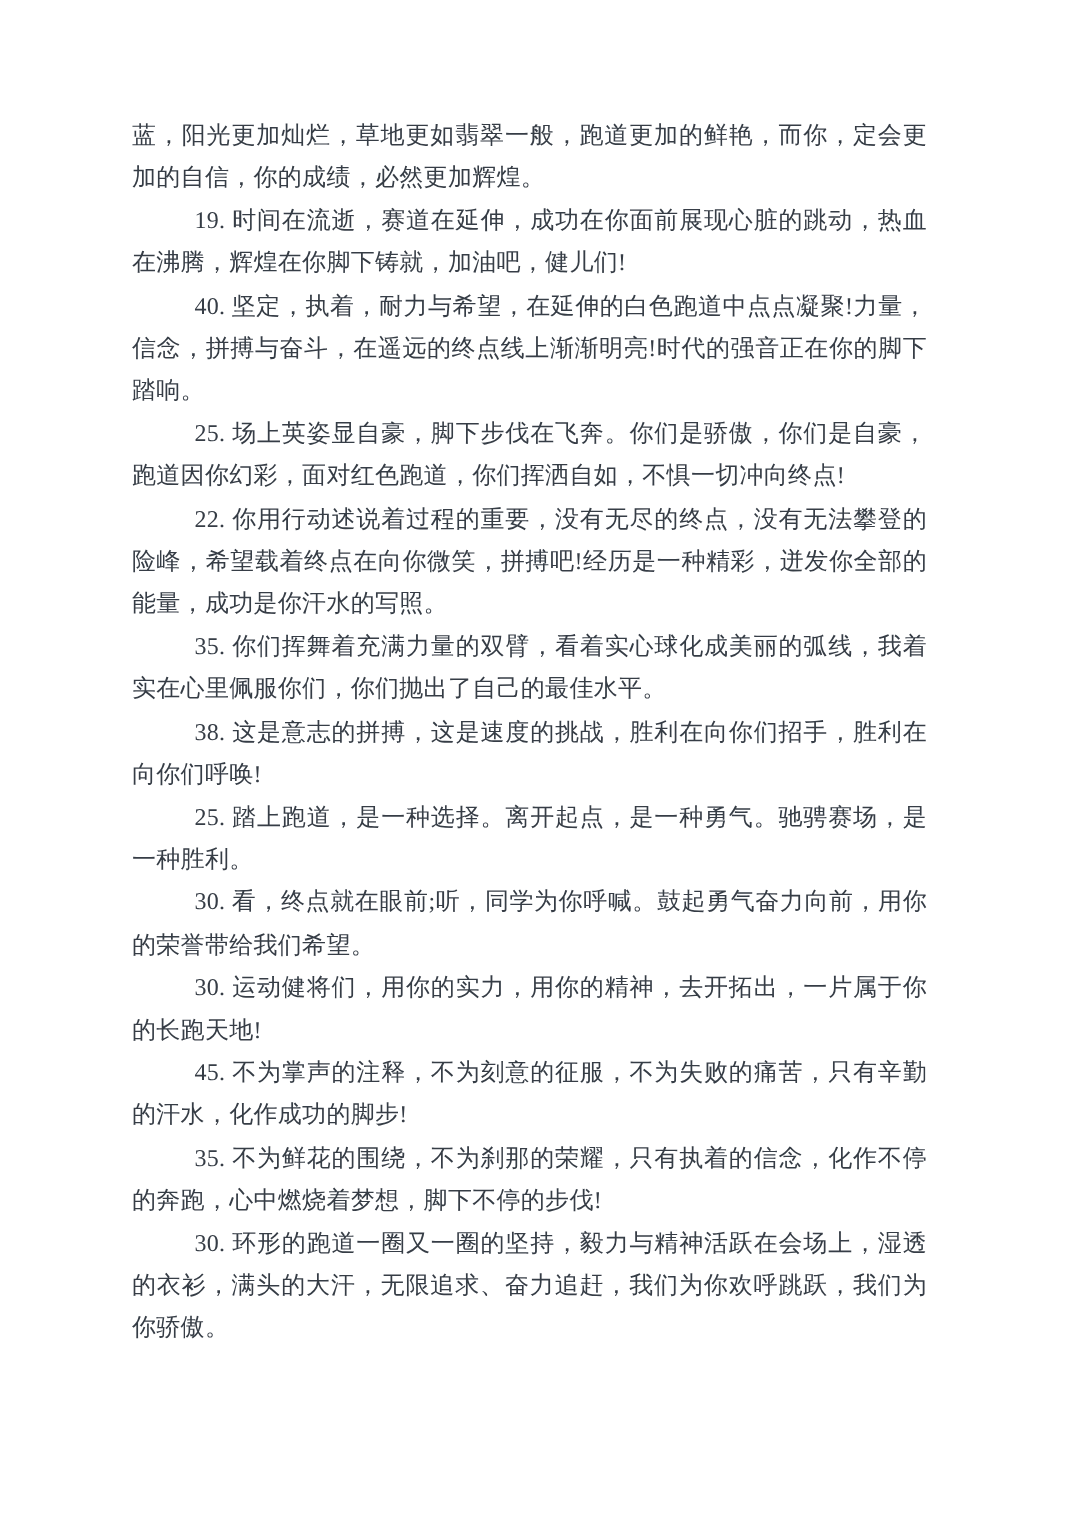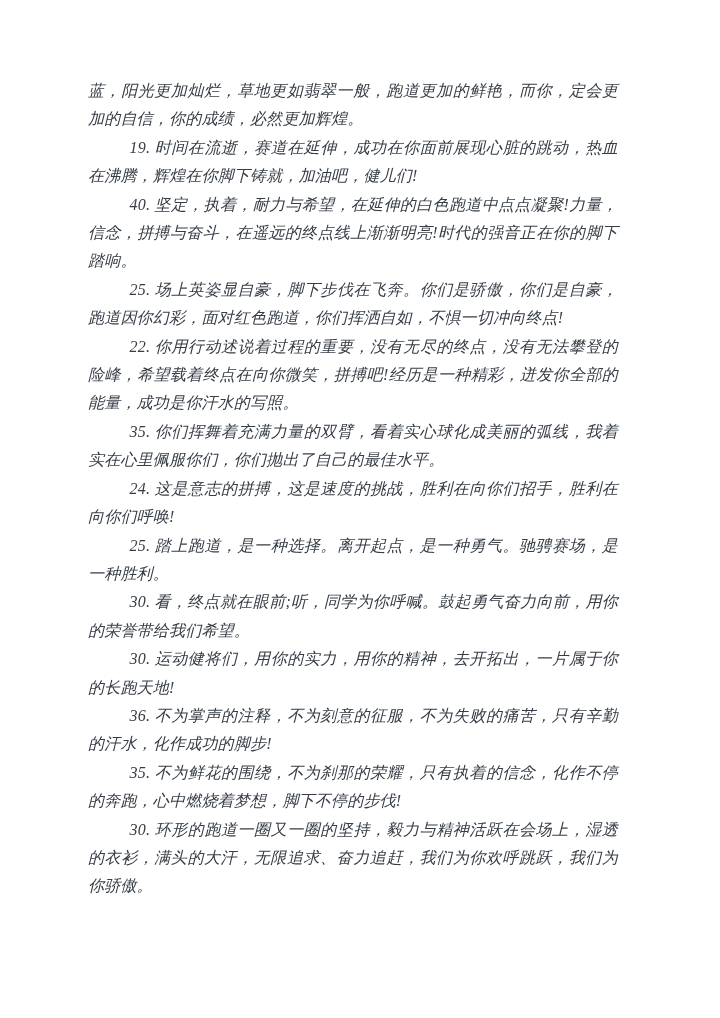--- a/index.html
+++ b/index.html
@@ -29,38 +29,37 @@
     font-family: "Liberation Serif", "DejaVu Serif", serif;
     font-size: 16px;
     line-height: 28.4px;
     color: #363d46;
     text-align: justify;
     letter-spacing: 0.2px;
   }
   .content p {
     margin: 0;
     padding: 0;
-    font-style: italic;
   }
   .content p.indent {
     text-indent: 2.6em;
   }
 </style>
 </head>
 <body style="background: rgb(255, 255, 255);">
 
 <div class="page">
   <div class="content" id="content" style="color: rgb(54, 61, 70);">
       <p>蓝，阳光更加灿烂，草地更如翡翠一般，跑道更加的鲜艳，而你，定会更加的自信，你的成绩，必然更加辉煌。</p>
       <p class="indent">19. 时间在流逝，赛道在延伸，成功在你面前展现心脏的跳动，热血在沸腾，辉煌在你脚下铸就，加油吧，健儿们!</p>
       <p class="indent">40. 坚定，执着，耐力与希望，在延伸的白色跑道中点点凝聚!力量，信念，拼搏与奋斗，在遥远的终点线上渐渐明亮!时代的强音正在你的脚下踏响。</p>
       <p class="indent">25. 场上英姿显自豪，脚下步伐在飞奔。你们是骄傲，你们是自豪，跑道因你幻彩，面对红色跑道，你们挥洒自如，不惧一切冲向终点!</p>
       <p class="indent">22. 你用行动述说着过程的重要，没有无尽的终点，没有无法攀登的险峰，希望载着终点在向你微笑，拼搏吧!经历是一种精彩，迸发你全部的能量，成功是你汗水的写照。</p>
       <p class="indent">35. 你们挥舞着充满力量的双臂，看着实心球化成美丽的弧线，我着实在心里佩服你们，你们抛出了自己的最佳水平。</p>
-      <p class="indent">24. 这是意志的拼搏，这是速度的挑战，胜利在向你们招手，胜利在向你们呼唤!</p>
+      <p class="indent">38. 这是意志的拼搏，这是速度的挑战，胜利在向你们招手，胜利在向你们呼唤!</p>
       <p class="indent">25. 踏上跑道，是一种选择。离开起点，是一种勇气。驰骋赛场，是一种胜利。</p>
       <p class="indent">30. 看，终点就在眼前;听，同学为你呼喊。鼓起勇气奋力向前，用你的荣誉带给我们希望。</p>
       <p class="indent">30. 运动健将们，用你的实力，用你的精神，去开拓出，一片属于你的长跑天地!</p>
-      <p class="indent">36. 不为掌声的注释，不为刻意的征服，不为失败的痛苦，只有辛勤的汗水，化作成功的脚步!</p>
+      <p class="indent">45. 不为掌声的注释，不为刻意的征服，不为失败的痛苦，只有辛勤的汗水，化作成功的脚步!</p>
       <p class="indent">35. 不为鲜花的围绕，不为刹那的荣耀，只有执着的信念，化作不停的奔跑，心中燃烧着梦想，脚下不停的步伐!</p>
       <p class="indent">30. 环形的跑道一圈又一圈的坚持，毅力与精神活跃在会场上，湿透的衣衫，满头的大汗，无限追求、奋力追赶，我们为你欢呼跳跃，我们为你骄傲。</p>
     </div>
 </div>
 
 </body></html>

